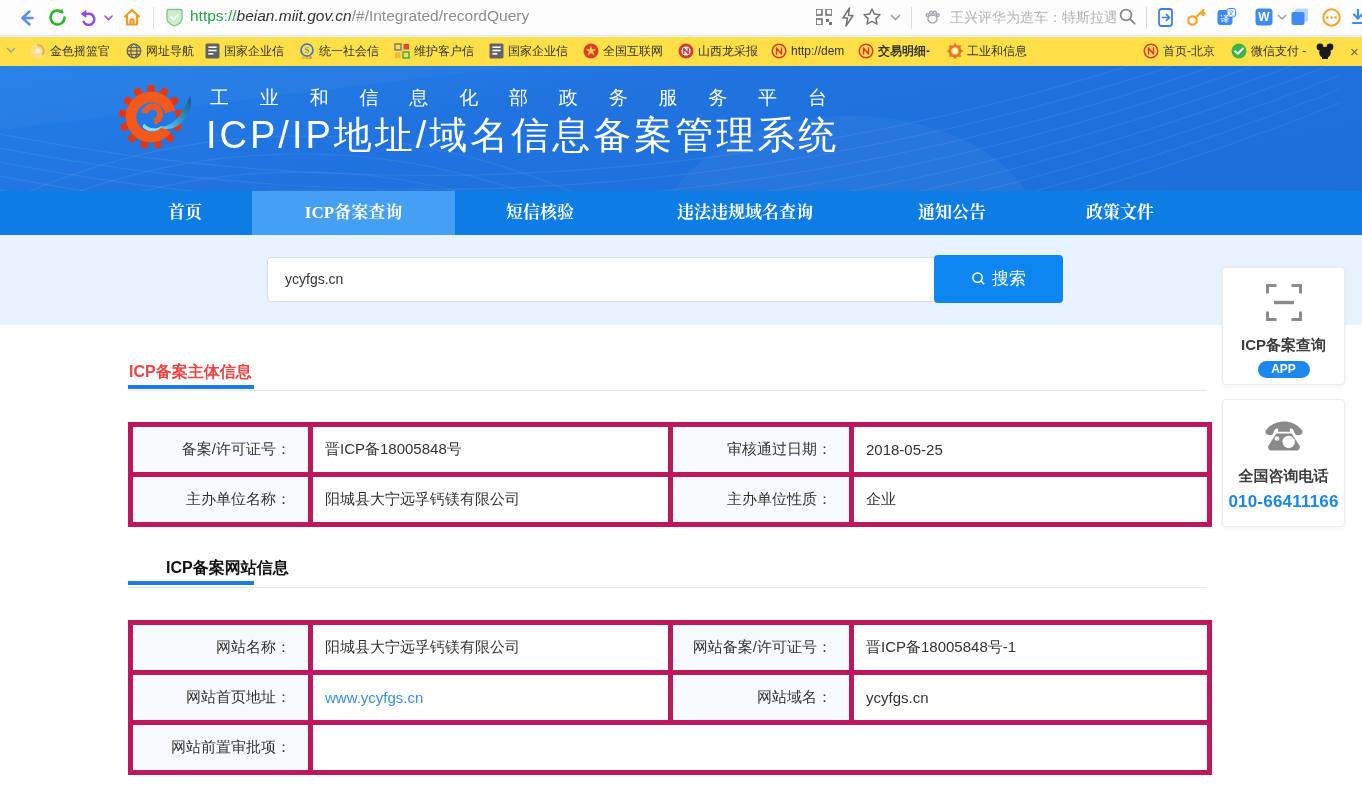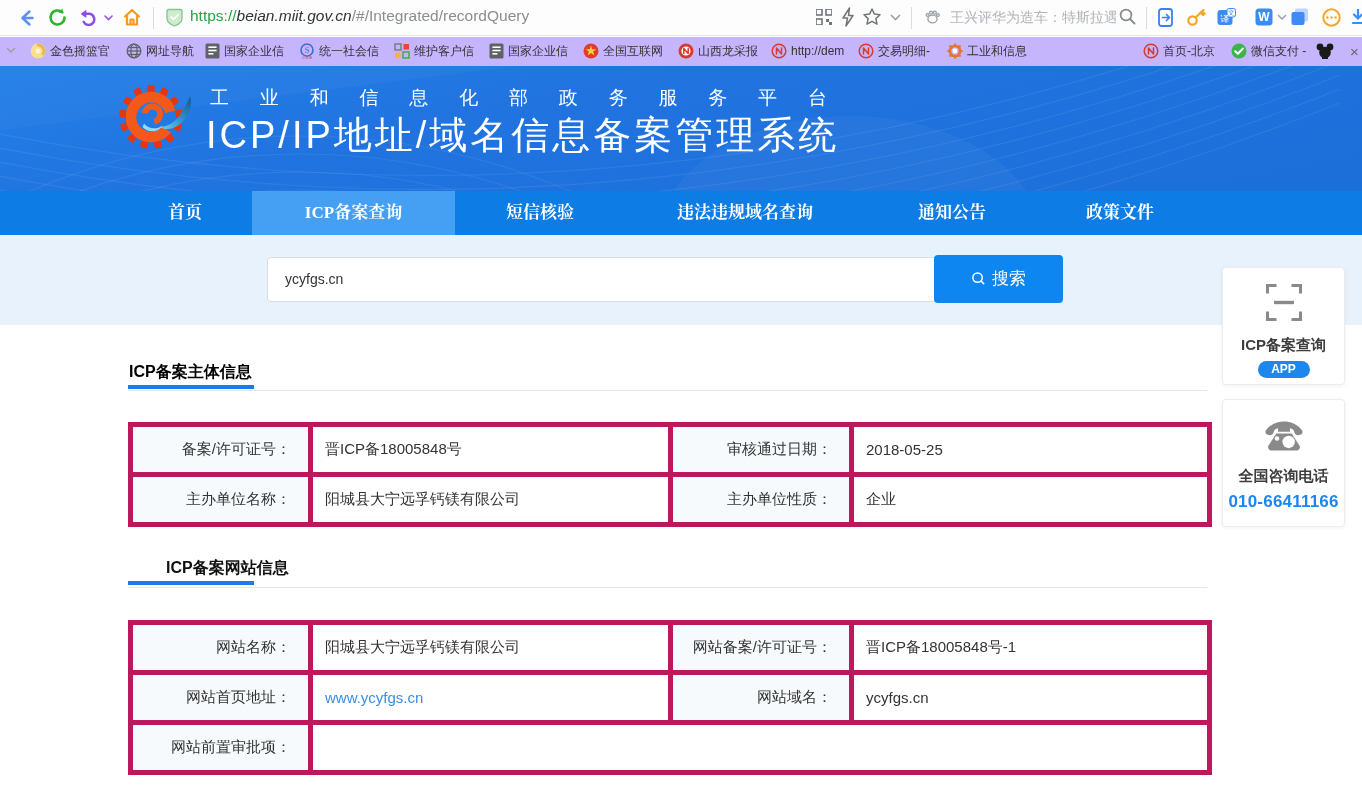--- a/index.html
+++ b/index.html
@@ -1,21 +1,21 @@
 <!DOCTYPE html>
 <html><head>
 <meta charset="utf-8">
 <style>
 *{margin:0;padding:0;box-sizing:border-box;}
 html,body{width:1362px;height:806px;overflow:hidden;font-family:"Liberation Sans",sans-serif;background:#fff;}
 .abs{position:absolute;}
 #stage{position:relative;width:1362px;height:806px;}
 
 #toolbar{position:absolute;left:0;top:0;width:1362px;height:36px;background:#fdfdfd;border-bottom:1px solid #e4e4e4;}
-#bookmarks{position:absolute;left:0;top:37px;width:1362px;height:29px;background:#c4b5fd;}
+#bookmarks{position:absolute;left:0;top:37px;width:1362px;height:29px;background:#fde047;}
 .bm{position:absolute;top:3px;height:22px;display:flex;align-items:center;font-size:12px;color:#333;white-space:nowrap;}
 .bm svg,.bm .bmi{margin-right:4px;}
 
 #header{position:absolute;left:0;top:66px;width:1362px;height:125px;background:linear-gradient(168deg,#2380e9 0%,#2174e0 35%,#1c6fd9 100%);overflow:hidden;}
 #nav{position:absolute;left:0;top:191px;width:1362px;height:44px;background:#0d7ce5;}
 .navitem{position:absolute;top:0;height:44px;line-height:44px;color:#fff;font-size:17px;font-weight:bold;text-align:center;font-family:"Liberation Serif","Noto Serif CJK SC",serif;}
 #searchband{position:absolute;left:0;top:235px;width:1362px;height:90px;background:#e7f2fc;}
 #searchinput{position:absolute;left:267px;top:257px;width:668px;height:45px;background:#fff;border:1px solid #dcdcdc;border-radius:4px 0 0 4px;line-height:43px;padding-left:17px;font-size:14px;color:#333;}
 #searchbtn{position:absolute;left:934px;top:255px;width:129px;height:48px;background:#0e86f1;border-radius:4px;color:#fff;font-size:17px;line-height:48px;text-align:center;}
 
@@ -175,21 +175,21 @@
         </svg>全国互联网</div>
     <div class="bm" style="left:678px;"><svg class="bmi" width="16" height="16" viewBox="0 0 16 16">
           <circle cx="8" cy="8" r="7.5" fill="#d93a30"></circle>
           <circle cx="8" cy="8" r="4.6" fill="#fff"></circle>
           <path d="M5.8 10.5 L5.8 5.5 L10.2 10.5 L10.2 5.5" fill="none" stroke="#d93a30" stroke-width="1.5" stroke-linecap="round" stroke-linejoin="round"></path>
         </svg>山西龙采报</div>
     <div class="bm" style="left:771px;"><svg class="bmi" width="16" height="16" viewBox="0 0 16 16">
           <circle cx="8" cy="8" r="6.8" fill="none" stroke="#d93a30" stroke-width="1.5"></circle>
           <path d="M5.5 11 L5.5 5 L10.5 11 L10.5 5" fill="none" stroke="#d93a30" stroke-width="1.5" stroke-linecap="round" stroke-linejoin="round"></path>
         </svg>http://dem</div>
-    <div class="bm" style="left:858px;"><svg class="bmi" width="16" height="16" viewBox="0 0 16 16">
+    <div class="bm" style="left:858px;font-weight:bold;"><svg class="bmi" width="16" height="16" viewBox="0 0 16 16">
           <circle cx="8" cy="8" r="6.8" fill="none" stroke="#d93a30" stroke-width="1.5"></circle>
           <path d="M5.5 11 L5.5 5 L10.5 11 L10.5 5" fill="none" stroke="#d93a30" stroke-width="1.5" stroke-linecap="round" stroke-linejoin="round"></path>
         </svg>交易明细-</div>
     <div class="bm" style="left:947px;"><svg class="bmi" width="16" height="16" viewBox="0 0 16 16">
           <g fill="#e8742c">
             <circle cx="8" cy="8" r="5" fill="none" stroke="#e8742c" stroke-width="2.6"></circle>
             <rect x="7" y="0.5" width="2.2" height="2.6"></rect>
             <rect x="7" y="12.9" width="2.2" height="2.6"></rect>
             <rect x="0.5" y="7" width="2.6" height="2.2"></rect>
             <rect x="12.9" y="7" width="2.6" height="2.2"></rect>
@@ -300,21 +300,21 @@
     <div class="navitem" style="left:660px;width:170px;">违法违规域名查询</div>
     <div class="navitem" style="left:1070px;width:100px;">政策文件</div>
   </div>
   <div id="searchband"></div>
   <div id="searchinput">ycyfgs.cn</div>
   <div id="searchbtn"><svg width="15" height="15" viewBox="0 0 16 16" style="vertical-align:-2px;margin-right:6px;">
         <circle cx="7" cy="7" r="5" fill="none" stroke="#fff" stroke-width="1.6"></circle>
         <line x1="10.7" y1="10.7" x2="14" y2="14" stroke="#fff" stroke-width="1.6"></line>
       </svg>搜索</div>
 
-  <div class="abs" style="left:129px;top:363px;font-size:16px;font-weight:bold;color:#000000;line-height:18px;">ICP备案主体信息</div>
+  <div class="abs" style="left:129px;top:363px;font-size:16px;font-weight:bold;color:#ef4444;line-height:18px;">ICP备案主体信息</div>
   <div class="abs" style="left:128px;top:385px;width:126px;height:3.5px;background:#1a7ce8;"></div>
   <div class="abs" style="left:128px;top:390px;width:1079px;height:1px;background:#e2e5ea;"></div>
 
   <table class="tbl" style="top:422px;">
     <colgroup>
         <col style="width:180px">
         <col style="width:360px">
         <col style="width:181px">
         <col style="width:358px">
       </colgroup>

